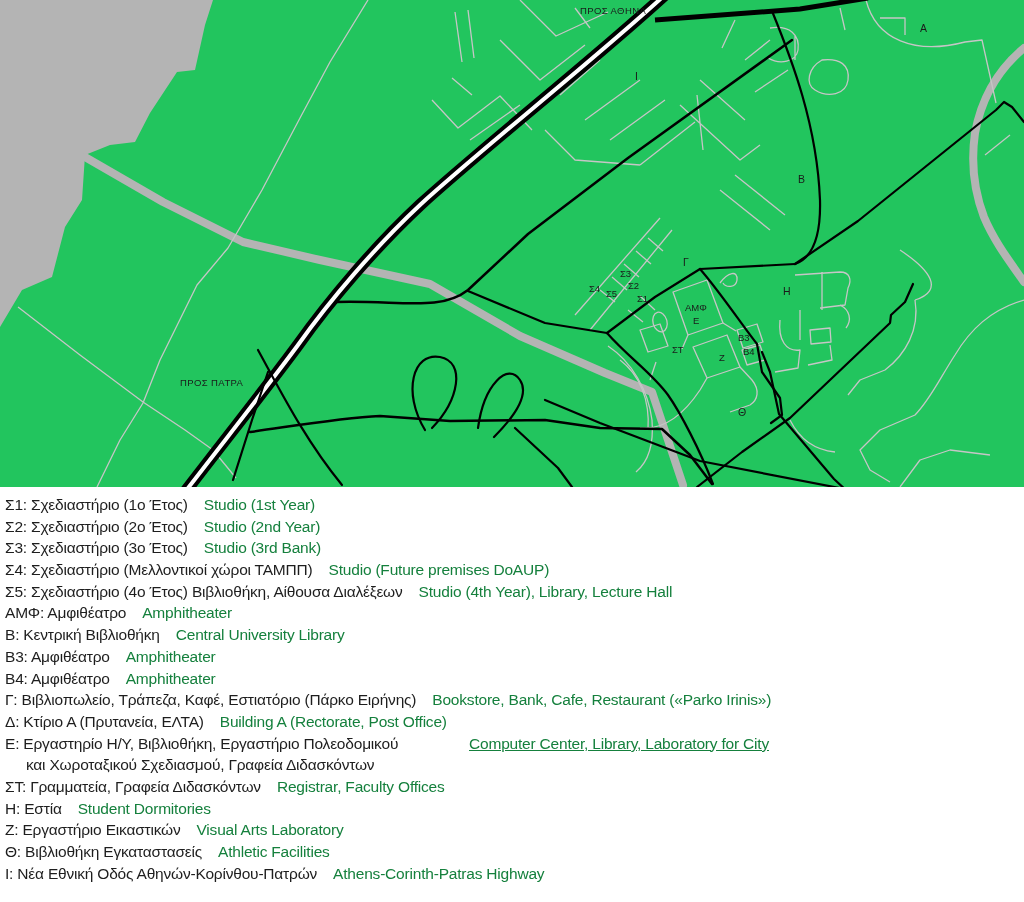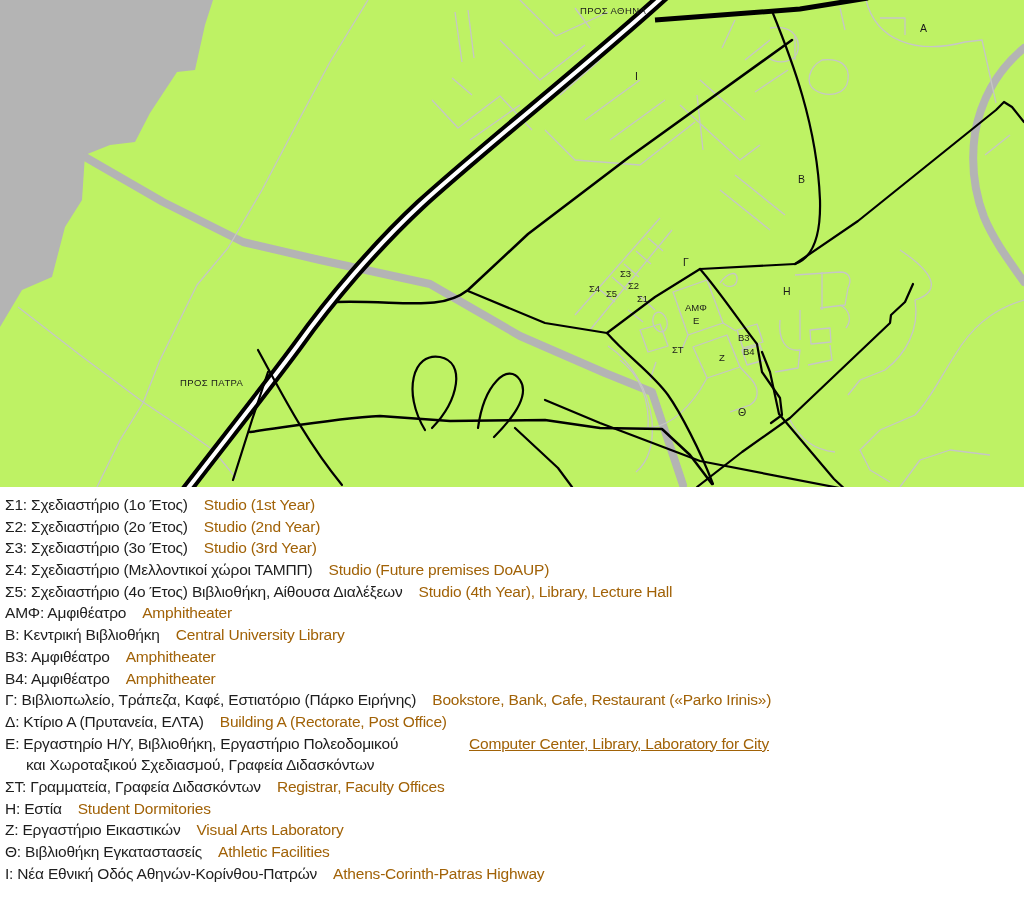--- a/index.html
+++ b/index.html
@@ -1,26 +1,26 @@
 <!DOCTYPE html>
 <html><head>
 <meta charset="utf-8">
 <style>
   html,body{margin:0;padding:0;background:#ffffff;width:1024px;height:902px;overflow:hidden;}
   body{font-family:"Liberation Sans", sans-serif;}
-  #map-wrap{position:relative;width:1024px;height:487px;background:#bef264;}
+  #map-wrap{position:relative;width:1024px;height:487px;background:#22c55e;}
   #map-wrap svg{display:block;}
   .map-label{font-family:"Liberation Sans", sans-serif;fill:#1a1a1a;}
   .lbl-s{font-size:9.5px;}
   .lbl-m{font-size:10.5px;}
   .lbl-dir{font-size:9.5px;letter-spacing:0.4px;}
   #legend{position:relative;padding:7px 0 0 5px;}
   .lrow{display:flex;align-items:center;height:21.7px;line-height:21.7px;white-space:pre;}
   .gr{color:#1e1e1e;font-size:15.5px;letter-spacing:-0.2px;}
-  .en{color:#a16207;font-size:15.5px;letter-spacing:-0.2px;margin-left:16px;}
+  .en{color:#15803d;font-size:15.5px;letter-spacing:-0.2px;margin-left:16px;}
   .twocol .gr{width:448px;flex:0 0 auto;box-sizing:border-box;}
   .twocol .en{text-decoration:underline;}
   .indent .gr{padding-left:21px;}
 </style>
 </head>
 <body>
 
 <div id="map-wrap">
 <svg width="1024" height="487" viewBox="0 0 1024 487" xmlns="http://www.w3.org/2000/svg">
 
@@ -120,21 +120,21 @@
     <text class="map-label lbl-s" x="719" y="361">Ζ</text>
     <text class="map-label lbl-s" x="738" y="341">Β3</text>
     <text class="map-label lbl-s" x="743" y="355">Β4</text>
   </g>
 </svg>
 </div>
 
 <div id="legend">
   <div class="lrow"><span class="gr">Σ1: Σχεδιαστήριο (1ο Έτος)</span><span class="en">Studio (1st Year)</span></div>
   <div class="lrow"><span class="gr">Σ2: Σχεδιαστήριο (2ο Έτος)</span><span class="en">Studio (2nd Year)</span></div>
-  <div class="lrow"><span class="gr">Σ3: Σχεδιαστήριο (3ο Έτος)</span><span class="en">Studio (3rd Year)</span></div>
+  <div class="lrow"><span class="gr">Σ3: Σχεδιαστήριο (3ο Έτος)</span><span class="en">Studio (3rd Bank)</span></div>
   <div class="lrow"><span class="gr">Σ4: Σχεδιαστήριο (Μελλοντικοί χώροι ΤΑΜΠΠ)</span><span class="en">Studio (Future premises DoAUP)</span></div>
   <div class="lrow"><span class="gr">Σ5: Σχεδιαστήριο (4ο Έτος) Βιβλιοθήκη, Αίθουσα Διαλέξεων</span><span class="en">Studio (4th Year), Library, Lecture Hall</span></div>
   <div class="lrow"><span class="gr">ΑΜΦ: Αμφιθέατρο</span><span class="en">Amphitheater</span></div>
   <div class="lrow"><span class="gr">Β: Κεντρική Βιβλιοθήκη</span><span class="en">Central University Library</span></div>
   <div class="lrow"><span class="gr">Β3: Αμφιθέατρο</span><span class="en">Amphitheater</span></div>
   <div class="lrow"><span class="gr">Β4: Αμφιθέατρο</span><span class="en">Amphitheater</span></div>
   <div class="lrow"><span class="gr">Γ: Βιβλιοπωλείο, Τράπεζα, Καφέ, Εστιατόριο (Πάρκο Ειρήνης)</span><span class="en">Bookstore, Bank, Cafe, Restaurant («Parko Irinis»)</span></div>
   <div class="lrow"><span class="gr">Δ: Κτίριο Α (Πρυτανεία, ΕΛΤΑ)</span><span class="en">Building A (Rectorate, Post Office)</span></div>
   <div class="lrow twocol"><span class="gr">Ε: Εργαστηρίο Η/Υ, Βιβλιοθήκη, Εργαστήριο Πολεοδομικού</span><span class="en">Computer Center, Library, Laboratory for City</span></div>
   <div class="lrow twocol indent"><span class="gr">και Χωροταξικού Σχεδιασμού, Γραφεία Διδασκόντων</span></div>

